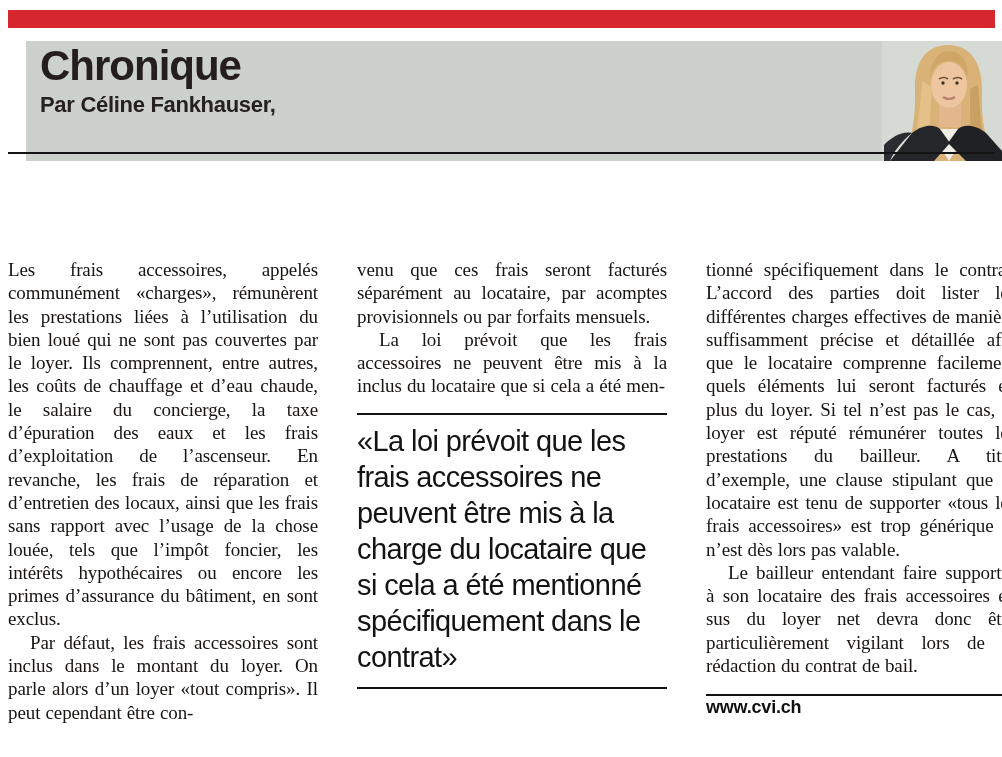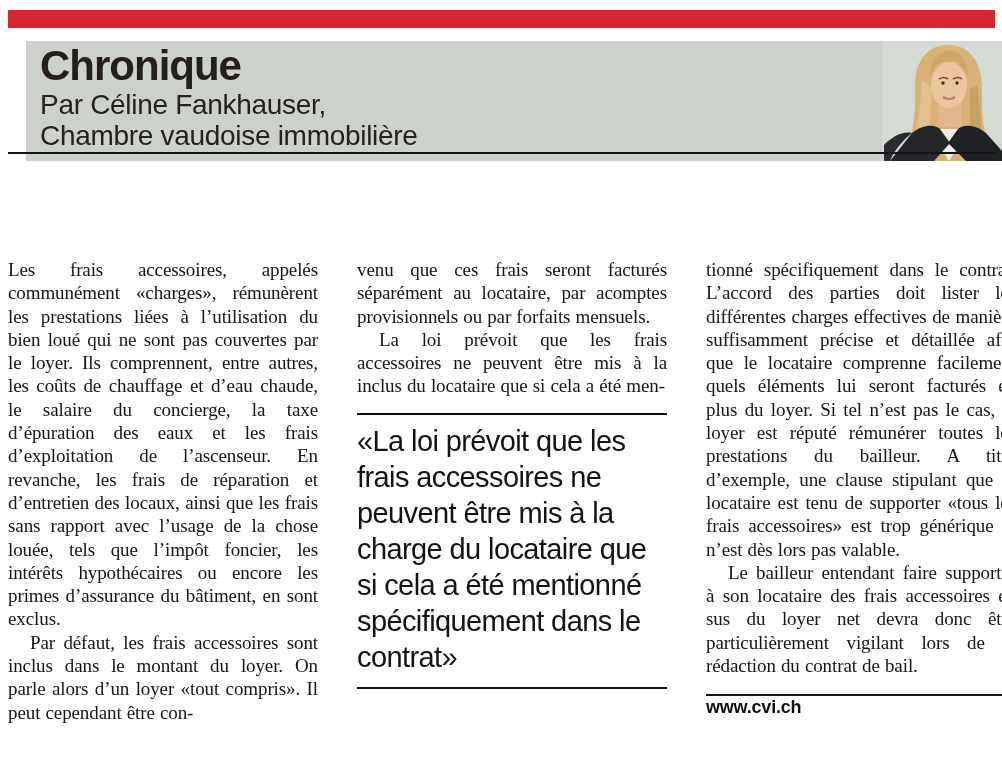--- a/index.html
+++ b/index.html
@@ -11,21 +11,21 @@
   .topbar{position:absolute;left:8px;top:10px;width:987px;height:18px;background:#d7272e;}
   
   .masthead{position:absolute;left:26px;top:28px;width:993px;height:120px;background:#ccd2cb;margin-top:13px;}
   .masthead-text{position:absolute;left:14px;top:2px;}
   .section-title{
     margin:0;font-family:"Liberation Sans","DejaVu Sans",sans-serif;
     font-size:42px;line-height:46px;font-weight:bold;letter-spacing:-1px;color:#241e1c;
   }
   .byline{
     margin:0;font-family:"Liberation Sans","DejaVu Sans",sans-serif;
-    font-size:28px;line-height:31px;font-weight:400;letter-spacing:-0.3px;color:#26211f;
+    font-size:22px;line-height:31px;font-weight:700;letter-spacing:-0.3px;color:#26211f;
   }
   .photo{position:absolute;right:0;top:0;width:137px;height:120px;overflow:hidden;}
   
   .rule-header{position:absolute;left:8px;top:152px;width:987px;height:2px;background:#141414;}
   
   .headline-wrap{position:absolute;left:8px;top:156px;width:987px;height:98px;overflow:hidden;}
   .headline{
     margin:0;display:inline-block;white-space:nowrap;transform-origin:left top;
     font-family:"Liberation Serif","DejaVu Serif",serif;font-weight:400;
     font-size:79px;line-height:96px;letter-spacing:-1px;color:#0e0c0b;
@@ -61,21 +61,20 @@
 <body>
 
 <div class="page">
 
   <div class="topbar"></div>
 
   <header class="masthead">
     <div class="masthead-text">
       <h1 class="section-title">Chronique</h1>
       <p class="byline">Par Céline Fankhauser,</p>
-      <p class="byline">Chambre vaudoise immobilière</p>
     </div>
     <div class="photo" title="Portrait de Céline Fankhauser">
       <svg width="137" height="120" viewBox="0 0 137 120" aria-hidden="true">
         <rect x="0" y="0" width="137" height="120" fill="#d5dbd4"></rect>
 
         <path d="M66,4 C42,4 32,24 33,50 C34,80 28,102 22,120 L112,120 C104,98 99,82 100,52 C101,24 90,4 66,4 Z" fill="#d9b277"></path>
         <path d="M40,40 C38,70 34,98 28,120 L46,120 C48,96 48,66 50,46 Z" fill="#e3c188"></path>
         <path d="M96,44 C98,74 100,98 106,120 L90,120 C88,96 88,66 88,48 Z" fill="#c9a064"></path>
 
         <path d="M57,62 L79,62 L79,86 L57,86 Z" fill="#e3b68d"></path>

